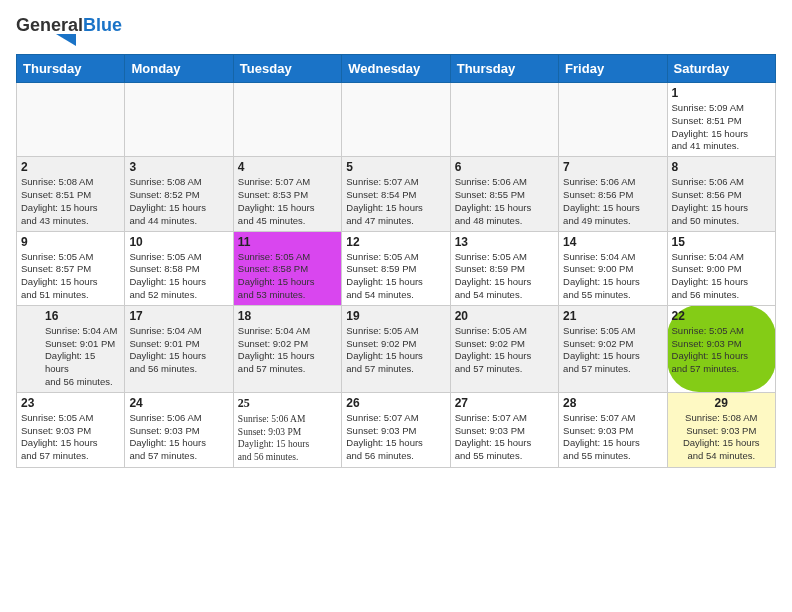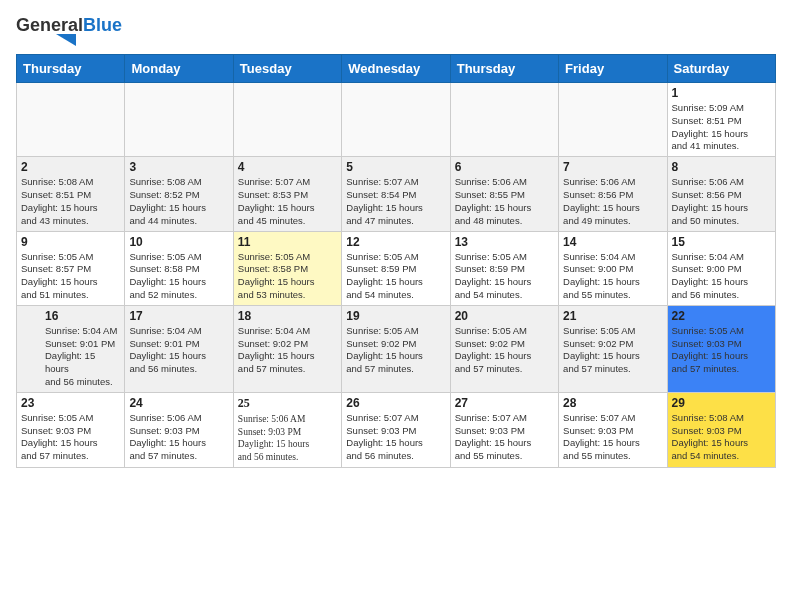--- a/index.html
+++ b/index.html
@@ -190,21 +190,21 @@
 Daylight: 15 hours
 and 51 minutes.</div>
         </td>
         <td style="background: rgb(255, 255, 255);">
           <span class="day-num">10</span>
           <div class="day-info" style="white-space: pre-line;">Sunrise: 5:05 AM
 Sunset: 8:58 PM
 Daylight: 15 hours
 and 52 minutes.</div>
         </td>
-        <td style="background: #fef9c3;">
+        <td style="background: #d946ef;">
           <span class="day-num">11</span>
           <div class="day-info" style="white-space: pre-line;">Sunrise: 5:05 AM
 Sunset: 8:58 PM
 Daylight: 15 hours
 and 53 minutes.</div>
         </td>
         <td style="background: rgb(255, 255, 255);">
           <span class="day-num">12</span>
           <div class="day-info" style="white-space: pre-line;">Sunrise: 5:05 AM
 Sunset: 8:59 PM
@@ -269,21 +269,21 @@
 Daylight: 15 hours
 and 57 minutes.</div>
         </td>
         <td style="background: rgb(240, 240, 240);">
           <span class="day-num">21</span>
           <div class="day-info" style="white-space: pre-line;">Sunrise: 5:05 AM
 Sunset: 9:02 PM
 Daylight: 15 hours
 and 57 minutes.</div>
         </td>
-        <td style="background: #3b82f6;">
+        <td style="background: #84cc16; border-radius: 32px;">
           <span class="day-num">22</span>
           <div class="day-info" style="white-space: pre-line;">Sunrise: 5:05 AM
 Sunset: 9:03 PM
 Daylight: 15 hours
 and 57 minutes.</div>
         </td>
       </tr>
       <tr style="background: rgb(255, 255, 255);">
         <td style="background: rgb(255, 255, 255);">
           <span class="day-num">23</span>
@@ -320,21 +320,21 @@
 Daylight: 15 hours
 and 55 minutes.</div>
         </td>
         <td style="background: rgb(255, 255, 255);">
           <span class="day-num">28</span>
           <div class="day-info" style="white-space: pre-line;">Sunrise: 5:07 AM
 Sunset: 9:03 PM
 Daylight: 15 hours
 and 55 minutes.</div>
         </td>
-        <td style="background: #fde047;">
+        <td style="background: #fef9c3; text-align: center;">
           <span class="day-num">29</span>
           <div class="day-info" style="white-space: pre-line;">Sunrise: 5:08 AM
 Sunset: 9:03 PM
 Daylight: 15 hours
 and 54 minutes.</div>
         </td>
       </tr>
     </tbody>
 </table>
 

